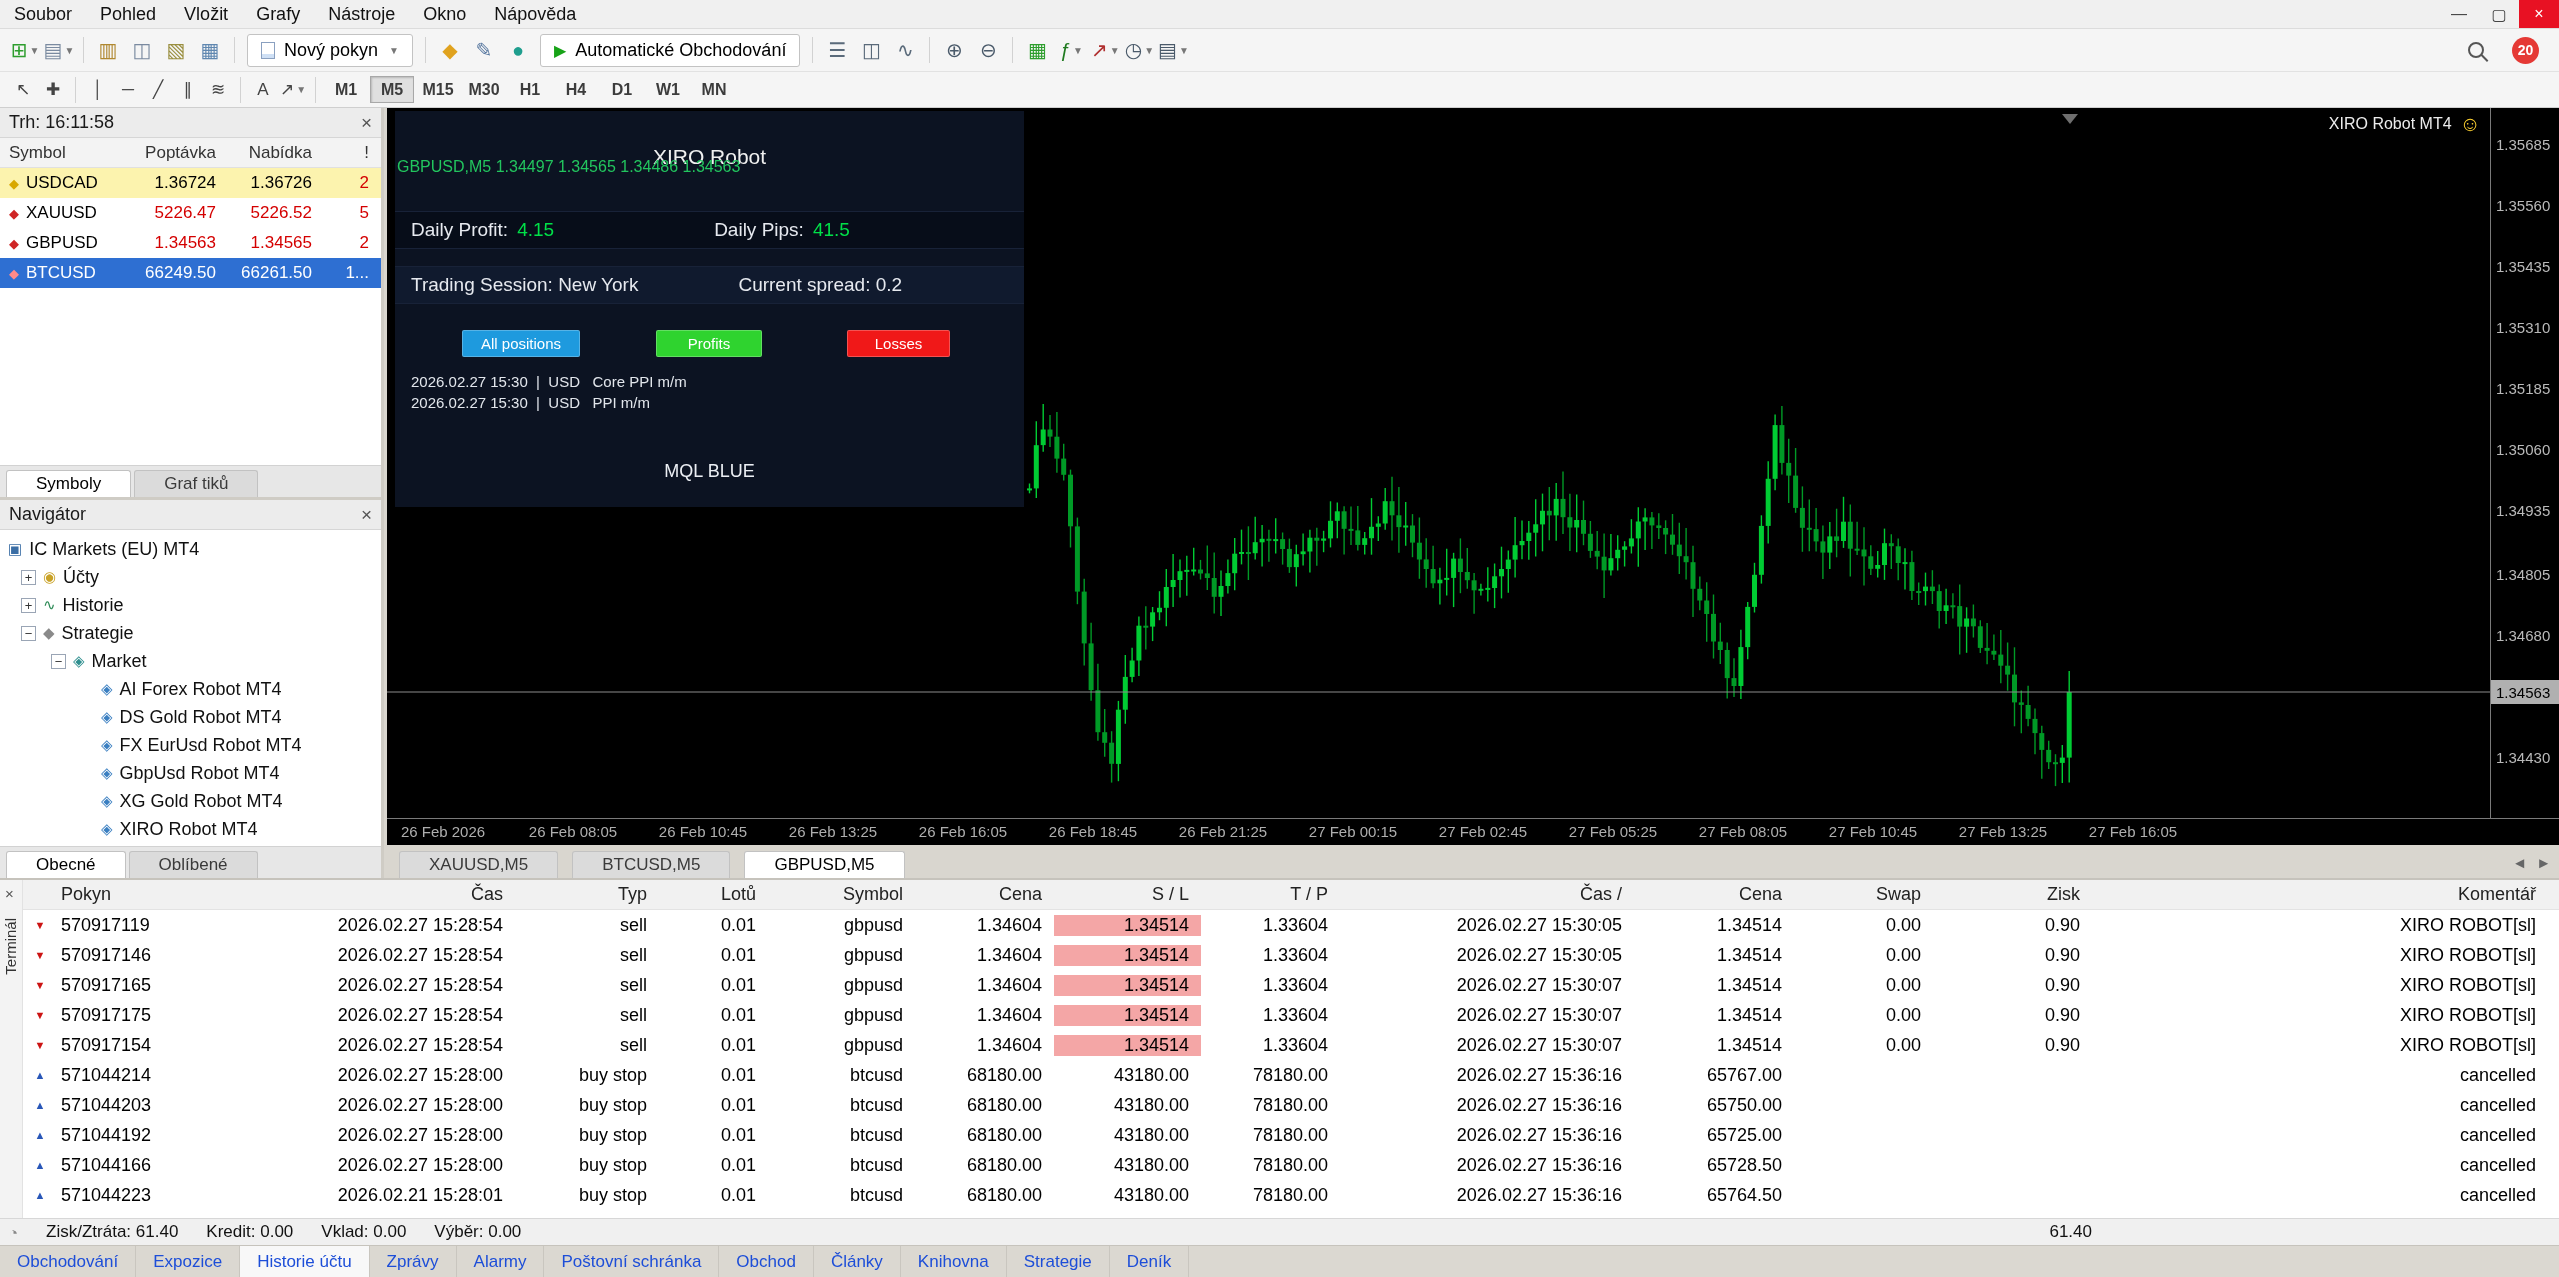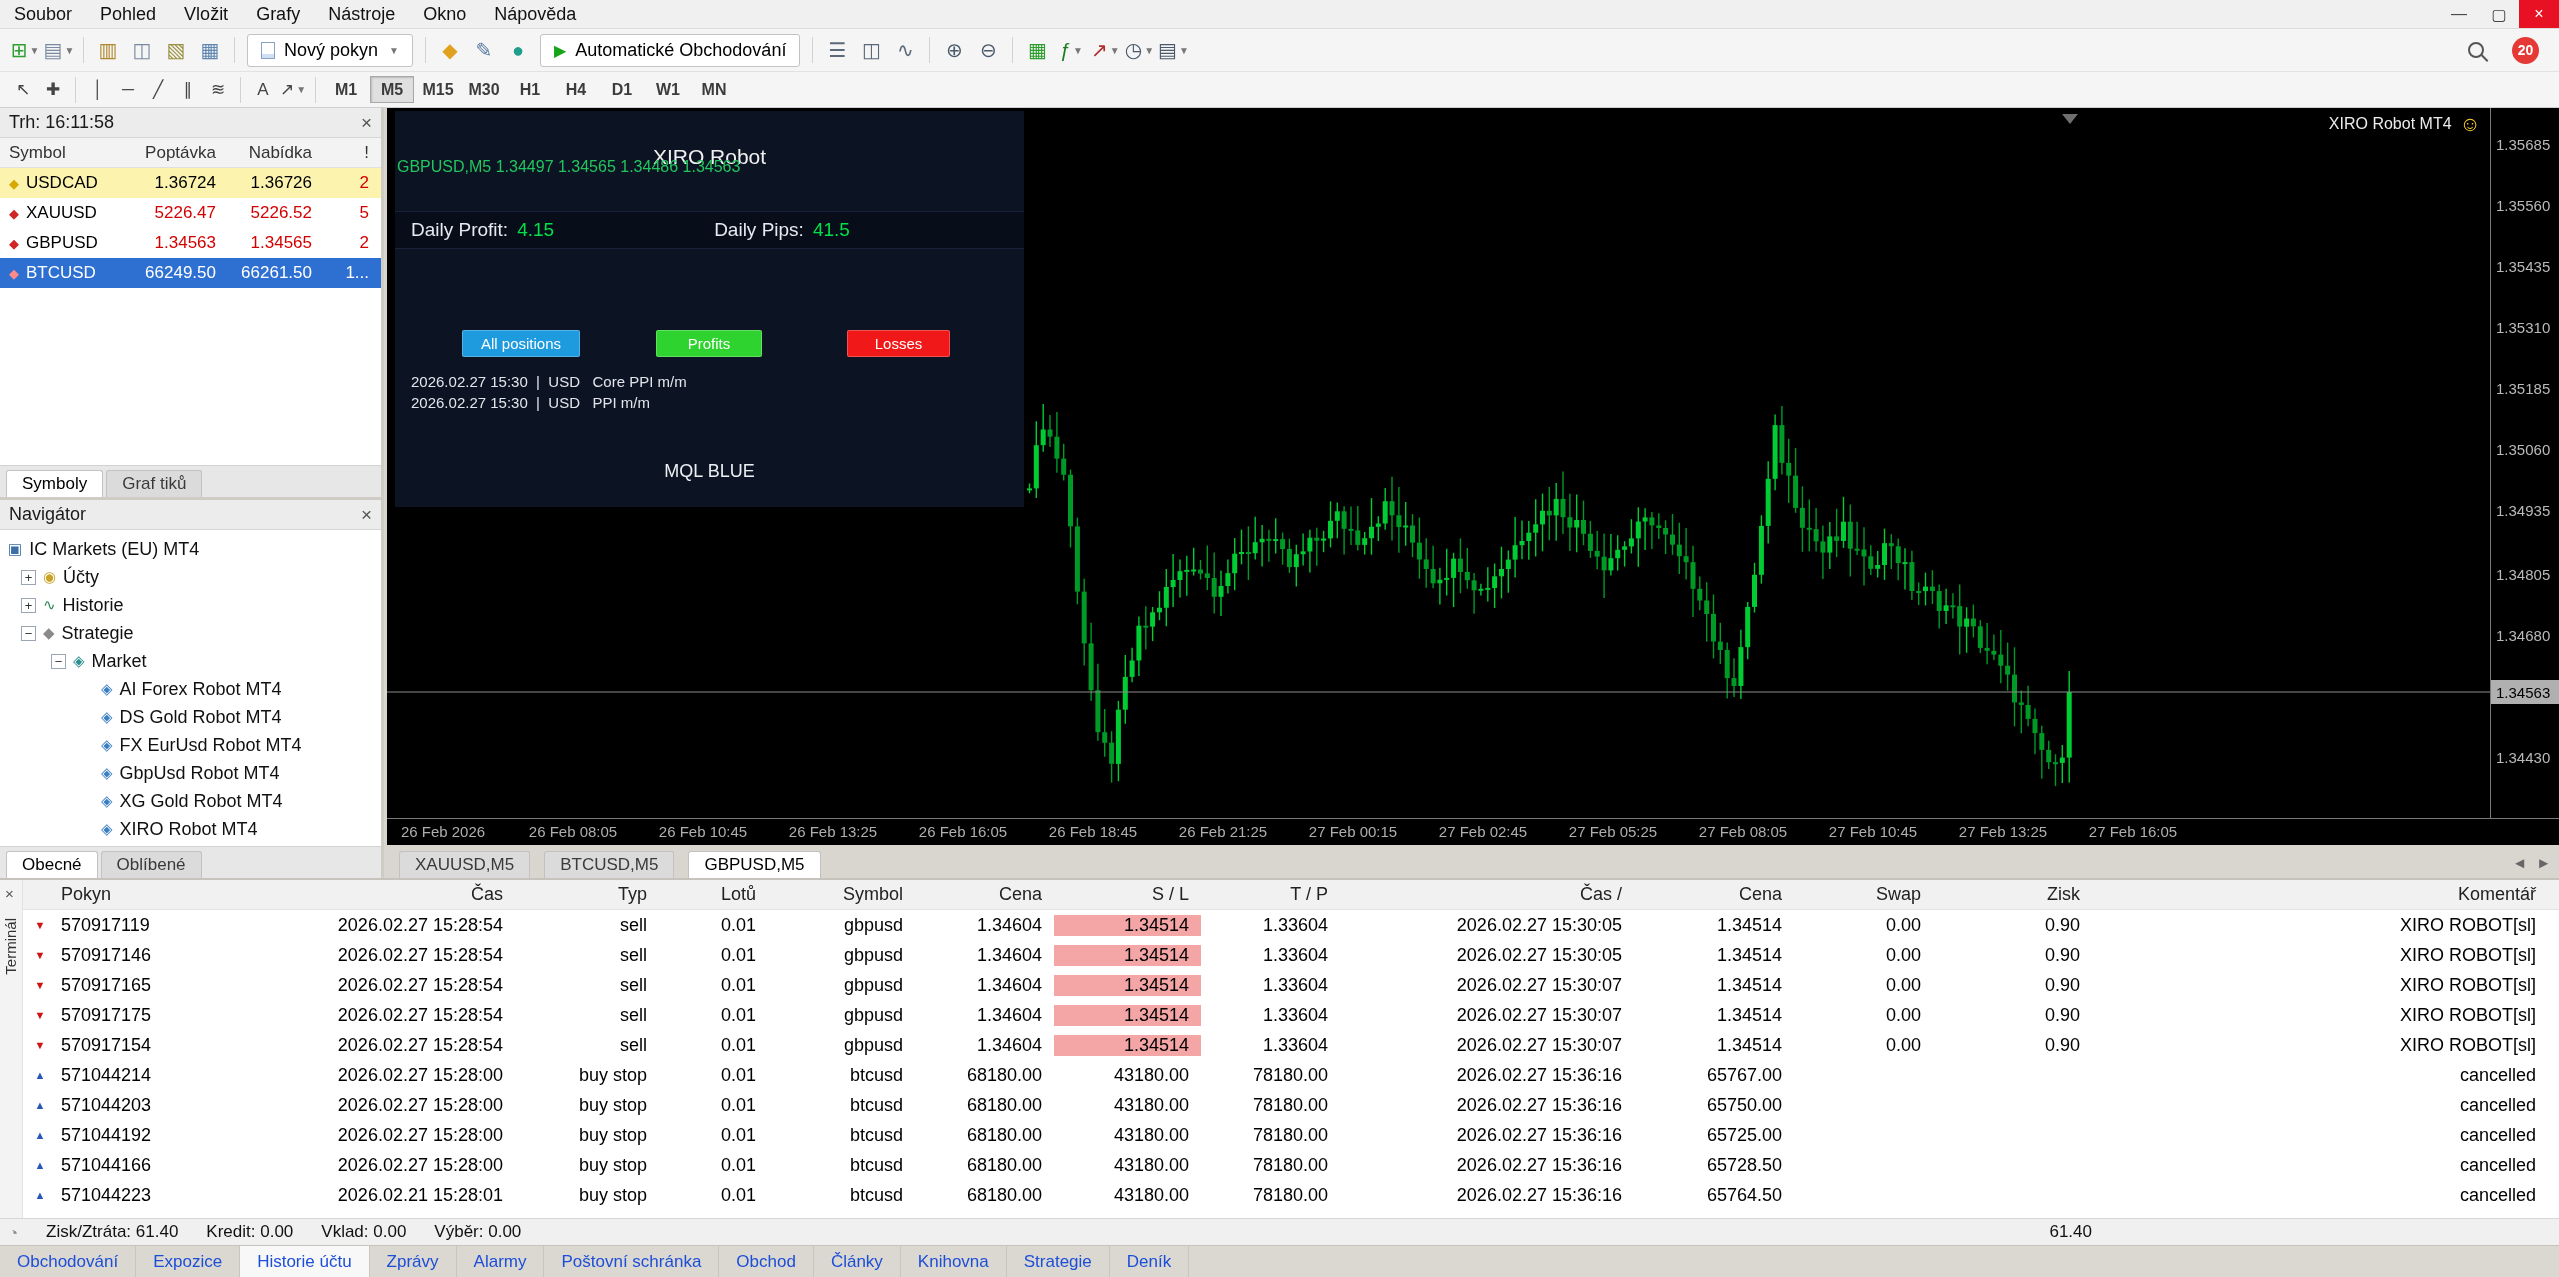--- a/index.html
+++ b/index.html
@@ -39,21 +39,21 @@
 .c-sym{display:flex;align-items:center;gap:7px;padding-left:9px;}
 .sym-ico{font-size:13px;}
 .c-num{text-align:right;padding-right:12px;}
 .mw-row.flash{background:#fcf3ae;}
 .mw-row.down .c-bid,.mw-row.down .c-ask{color:#d40000;}
 .mw-row .c-spread{color:#d40000;}
 .mw-row.selected{background:#2e6fd2;color:#fff;}
 .mw-row.selected .c-bid,.mw-row.selected .c-ask,.mw-row.selected .c-spread{color:#fff;}
 .mw-fill{flex:1;background:#fff;}
 .tabbar{height:32px;background:#e7e7e7;border-top:1px solid #d2d2d2;display:flex;align-items:flex-end;padding-left:6px;gap:3px;flex:none;}
-.tab{height:27px;display:flex;align-items:center;padding:0 15px;font-size:17px;color:#3a3a3a;background:#dbdbdb;border:1px solid #c2c2c2;border-bottom:none;border-radius:3px 3px 0 0;white-space:nowrap;}
+.tab{height:27px;display:flex;align-items:center;padding:0 29px;font-size:17px;color:#3a3a3a;background:#dbdbdb;border:1px solid #c2c2c2;border-bottom:none;border-radius:3px 3px 0 0;white-space:nowrap;}
 .tab.active{background:#fff;color:#000;}
 .nav-panel{flex:1;display:flex;flex-direction:column;}
 .nav-tree{flex:1;background:#fff;padding-top:5px;overflow:hidden;}
 .tree-row{height:28px;display:flex;align-items:center;gap:7px;font-size:18px;color:#111;}
 .expander{width:15px;height:15px;border:1px solid #9aa5b5;color:#333;font-size:13px;line-height:13px;text-align:center;background:#fff;flex:none;}
 .tree-ico{font-size:15px;flex:none;}
 
 .chart-zone{position:absolute;left:387px;top:108px;width:2172px;height:770px;background:#000;}
 .plot{position:absolute;left:0;top:0;}
 .price-scale{position:absolute;right:0;top:0;width:69px;height:710px;background:#000;border-left:1px solid #7a7a7a;}
@@ -693,20 +693,24 @@
   </div>
 
   <div class="ea-panel" id="ea-panel-box">
     <div class="ea-title">XIRO Robot</div>
     <div class="ea-band" style="top:100px">
       <span class="lab">Daily Profit:</span>
       <span class="ea-val">4.15</span>
       <span class="lab" style="margin-left:160px">Daily Pips:</span>
       <span class="ea-val">41.5</span>
     </div>
+    <div class="ea-band" style="top:155px;background:#101a2e">
+      <span class="lab">Trading Session: New York</span>
+      <span class="lab" style="margin-left:100px">Current spread: 0.2</span>
+    </div>
     <div class="ea-news" id="ea-news">2026.02.27 15:30  |  USD   Core PPI m/m
 2026.02.27 15:30  |  USD   PPI m/m</div>
     <div class="ea-footer">MQL BLUE</div>
   <div class="ea-btn" style="left:67px;top:219px;width:118px;background:#1e9ade">All positions</div>
       <div class="ea-btn" style="left:261px;top:219px;width:106px;background:#2fd32f">Profits</div>
       <div class="ea-btn" style="left:452px;top:219px;width:103px;background:#f01818">Losses</div>
     </div>
 
   <div class="price-scale" id="price-scale">
       <div class="ps-label" style="top:36.1px">1.35685</div>

